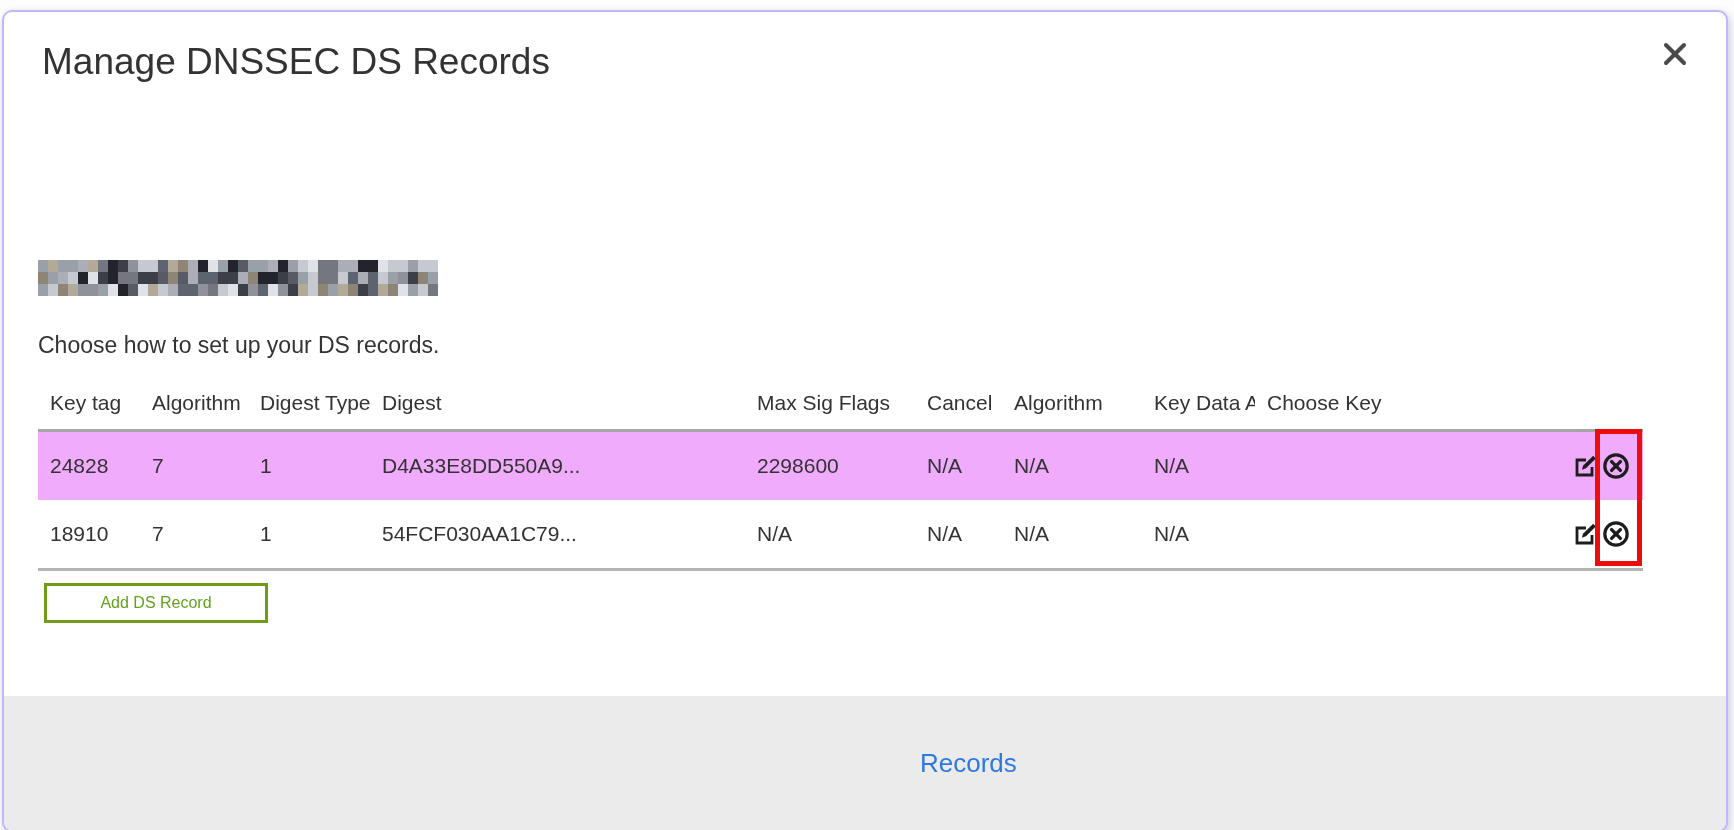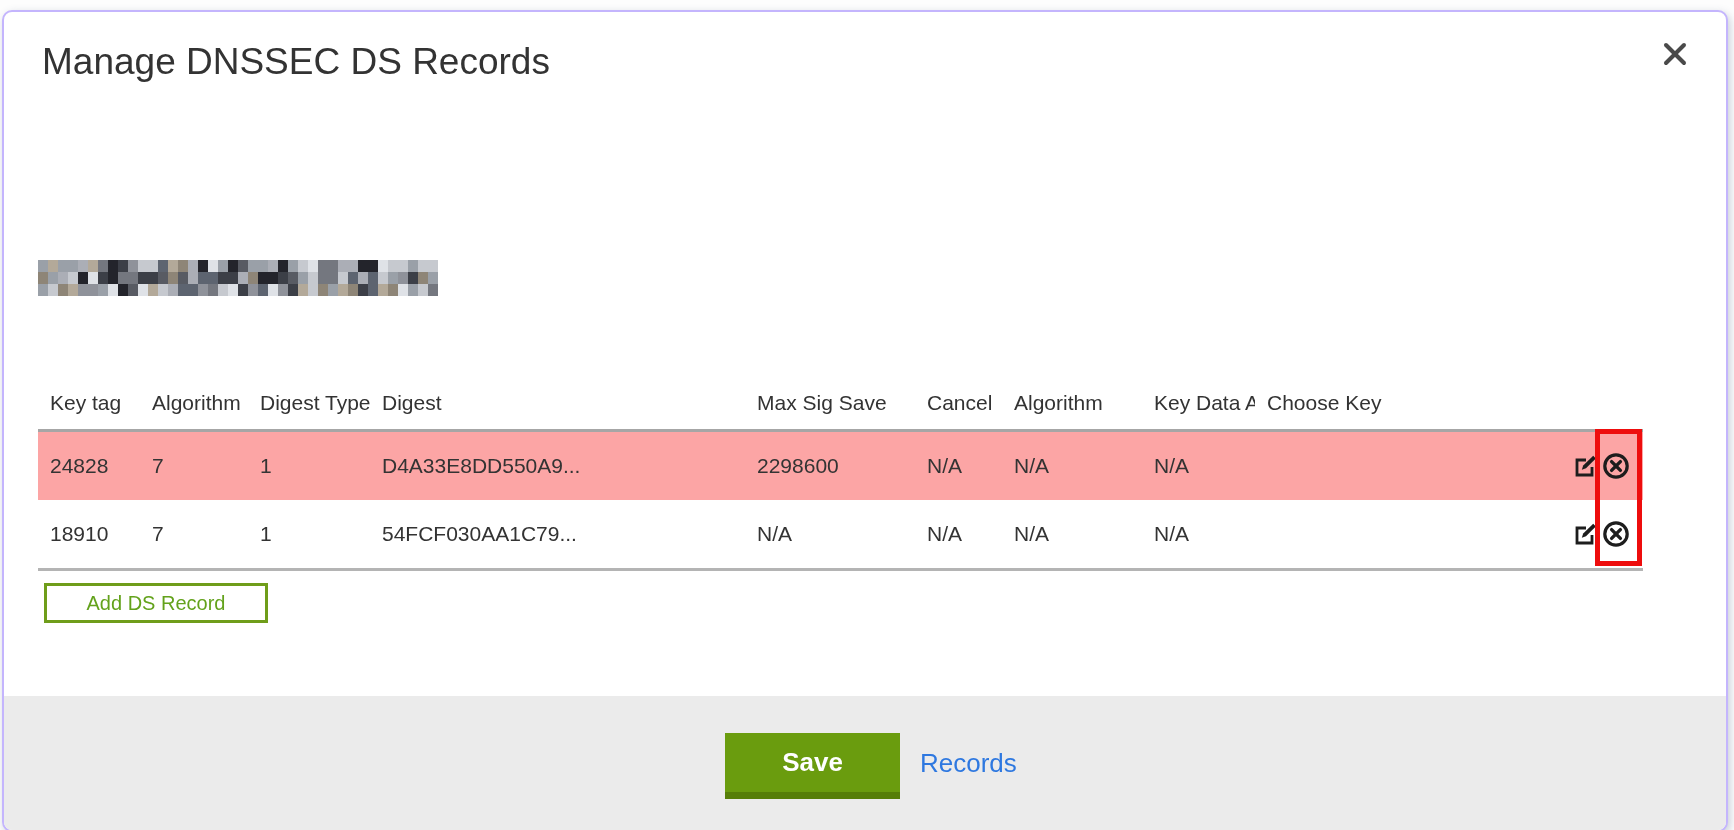--- a/index.html
+++ b/index.html
@@ -12,28 +12,28 @@
   .close-btn{position:absolute;right:34px;top:26px;width:34px;height:34px;cursor:pointer;
              display:flex;align-items:center;justify-content:center;background:none;border:none;padding:0;}
   .domain-redacted{position:absolute;left:34px;top:248px;width:400px;height:36px;display:flex;flex-wrap:wrap;overflow:hidden;}
   .domain-redacted .px{width:10px;height:12px;}
   .subtitle{position:absolute;left:34px;top:320px;font-size:23px;color:#333;}
   .tablewrap{position:absolute;left:34px;top:371px;width:1605px;}
   table{border-collapse:collapse;table-layout:fixed;width:1605px;}
   thead th{text-align:left;font-weight:400;font-size:21px;color:#333;padding:8px 0 14px 12px;
            white-space:nowrap;overflow:hidden;}
   tbody{border-top:3px solid #a6a6a6;border-bottom:3px solid #b4b4b4;}
-  tbody tr.odd{background:#fca5a5;}
+  tbody tr.odd{background:#f0abfc;}
   tbody td{font-size:21px;color:#333;height:68px;padding:0 0 0 12px;white-space:nowrap;overflow:hidden;}
   td.actions{padding:0 13px 0 0;text-align:right;vertical-align:middle;}
   .icon-btn{display:inline-block;vertical-align:middle;background:none;border:none;padding:0;cursor:pointer;line-height:0;}
   .icon-btn + .icon-btn{margin-left:4px;}
   .red-box{position:absolute;left:1591px;top:417px;width:37px;height:127px;border:5px solid #ee0d0d;pointer-events:none;}
   .add-btn{position:absolute;left:40px;top:571px;width:224px;height:40px;background:#fff;
-           border:3px solid #6f9d1a;color:#63a21c;font-size:20px;font-family:inherit;cursor:pointer;}
+           border:3px solid #6f9d1a;color:#63a21c;font-size:16px;font-family:inherit;cursor:pointer;}
   .footer{position:absolute;left:0;bottom:0;width:100%;height:134px;background:#ebebeb;}
   .save-btn{position:absolute;left:721px;top:37px;width:175px;height:66px;background:#6a9c0e;
             border:none;border-bottom:7px solid #567e08;color:#fff;font-size:26px;font-weight:700;
             font-family:inherit;cursor:pointer;}
   .cancel-link{position:absolute;left:916px;top:52px;font-size:26px;color:#2e78e0;text-decoration:none;cursor:pointer;}
 </style>
 </head>
 <body>
 
 <div class="stage">
@@ -167,20 +167,21 @@
           <div class="px" style="background: rgb(60, 63, 71);"></div>
           <div class="px" style="background: rgb(93, 100, 112);"></div>
           <div class="px" style="background: rgb(179, 169, 153);"></div>
           <div class="px" style="background: rgb(142, 133, 119);"></div>
           <div class="px" style="background: rgb(223, 226, 231);"></div>
           <div class="px" style="background: rgb(154, 160, 168);"></div>
           <div class="px" style="background: rgb(198, 201, 207);"></div>
           <div class="px" style="background: rgb(116, 119, 127);"></div>
         </div>
 
+      <div class="subtitle">Choose how to set up your DS records.</div>
 
       <div class="tablewrap">
         <table>
           <colgroup>
             <col style="width:102px">
               <col style="width:108px">
               <col style="width:122px">
             <col style="width:375px">
               <col style="width:170px">
               <col style="width:87px">
@@ -188,21 +189,21 @@
               <col style="width:113px">
               <col style="width:315px">
             <col style="width:73px">
           </colgroup>
           <thead>
             <tr id="header-row">
                 <th>Key tag</th>
                 <th>Algorithm</th>
                 <th>Digest Type</th>
                 <th>Digest</th>
-                <th>Max Sig Save</th>
+                <th>Max Sig Flags</th>
                 <th>Cancel</th>
                 <th>Algorithm</th>
                 <th>Key Data Alg</th>
                 <th>Choose Key</th>
                 <th></th>
               </tr>
           </thead>
           <tbody id="table-body">
               <tr class="odd">
                 <td>24828</td>
@@ -244,19 +245,18 @@
               </tr>
             </tbody>
         </table>
       </div>
 
       <div class="red-box"></div>
 
       <button class="add-btn">Add DS Record</button>
 
       <div class="footer">
-        <button class="save-btn">Save</button>
         <a class="cancel-link">Records</a>
       </div>
 
     </div>
   </div>
 </div>
 
 </body></html>

